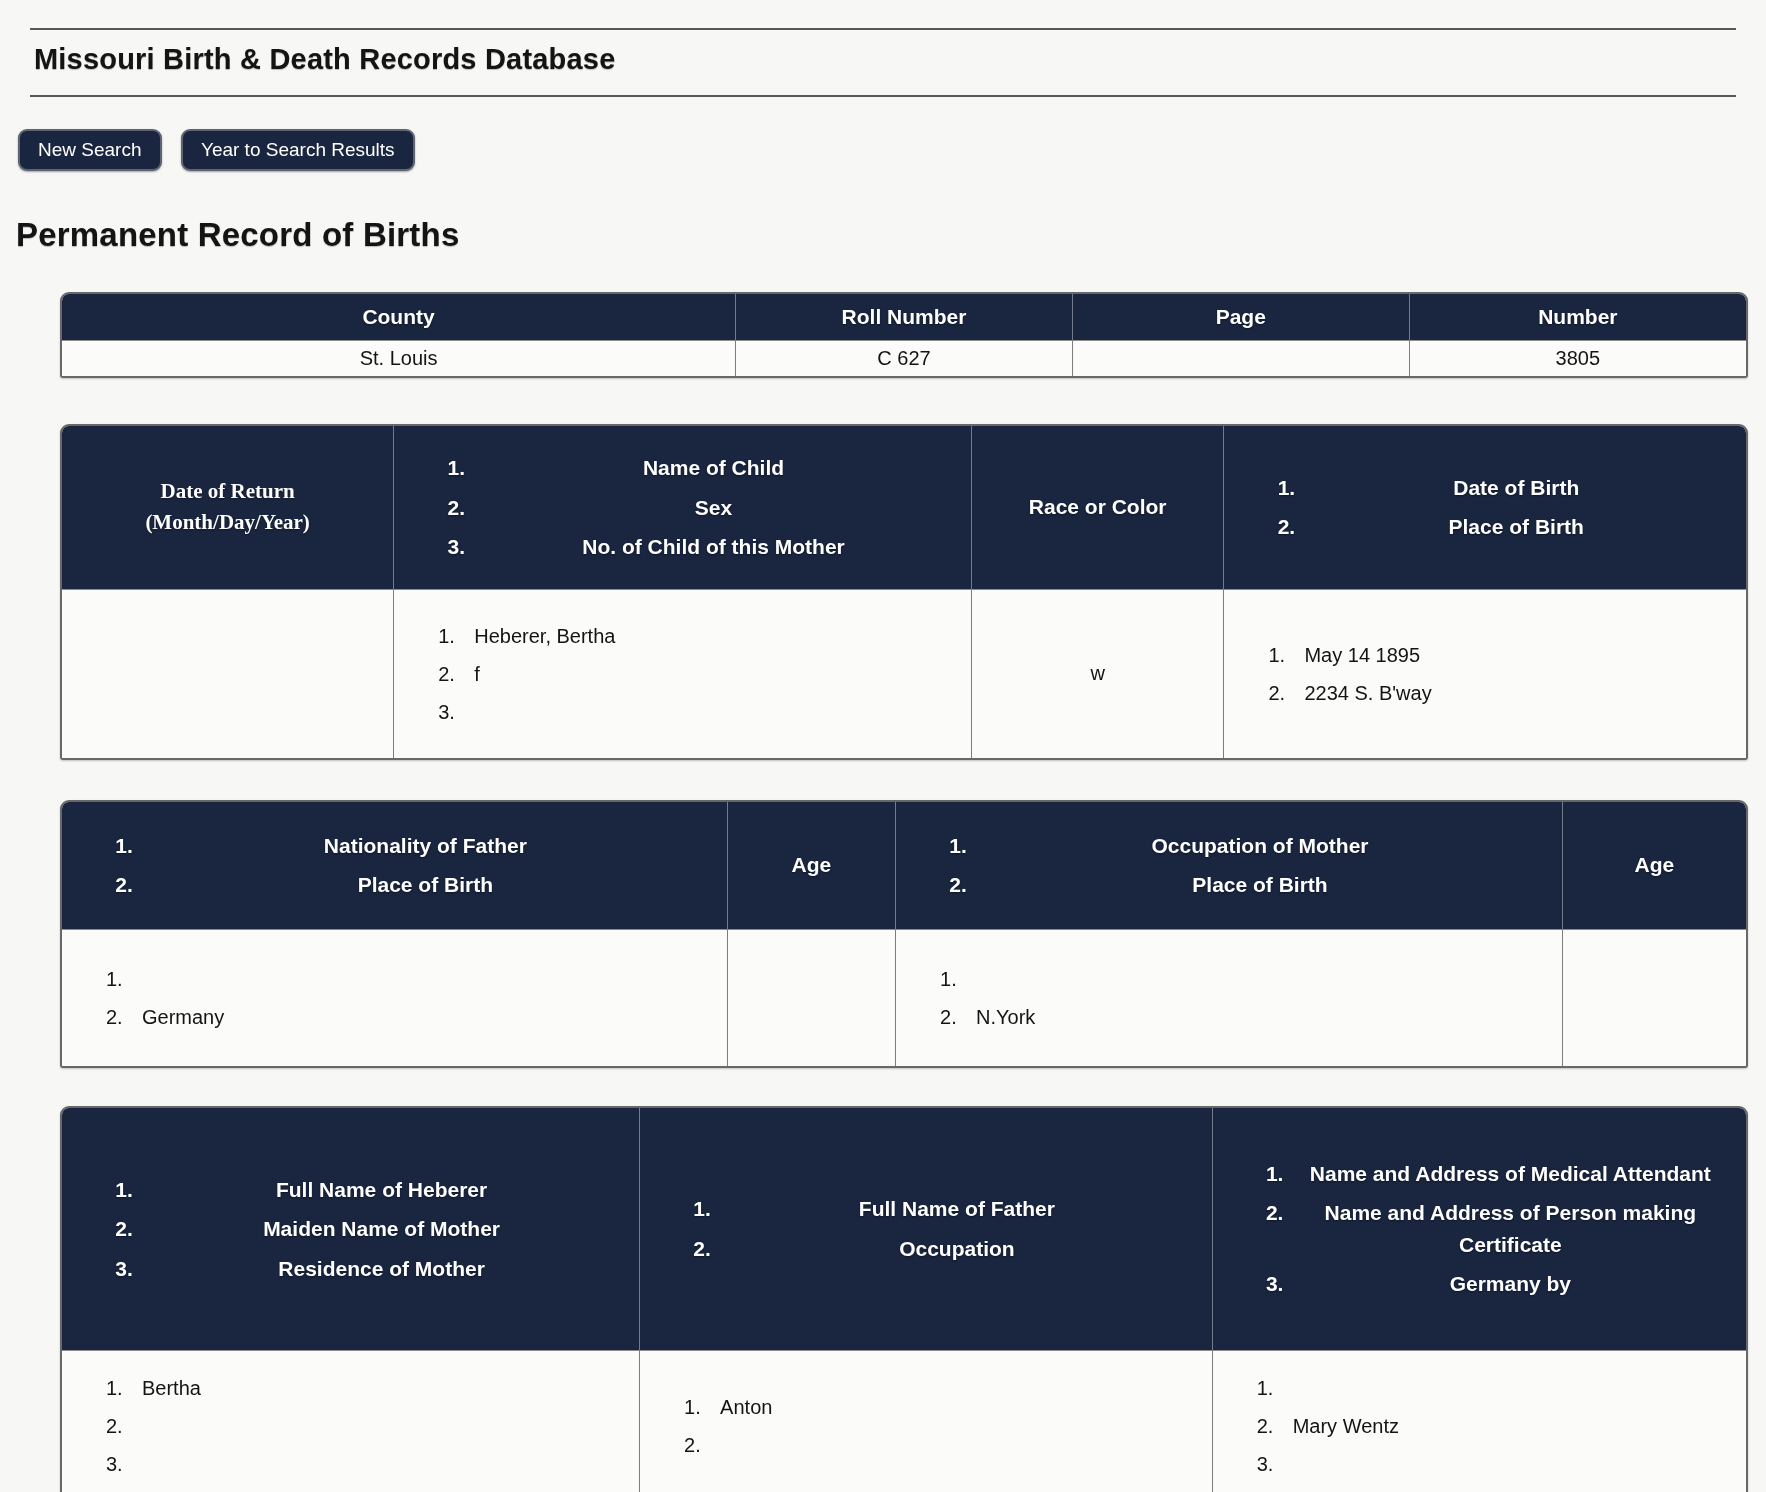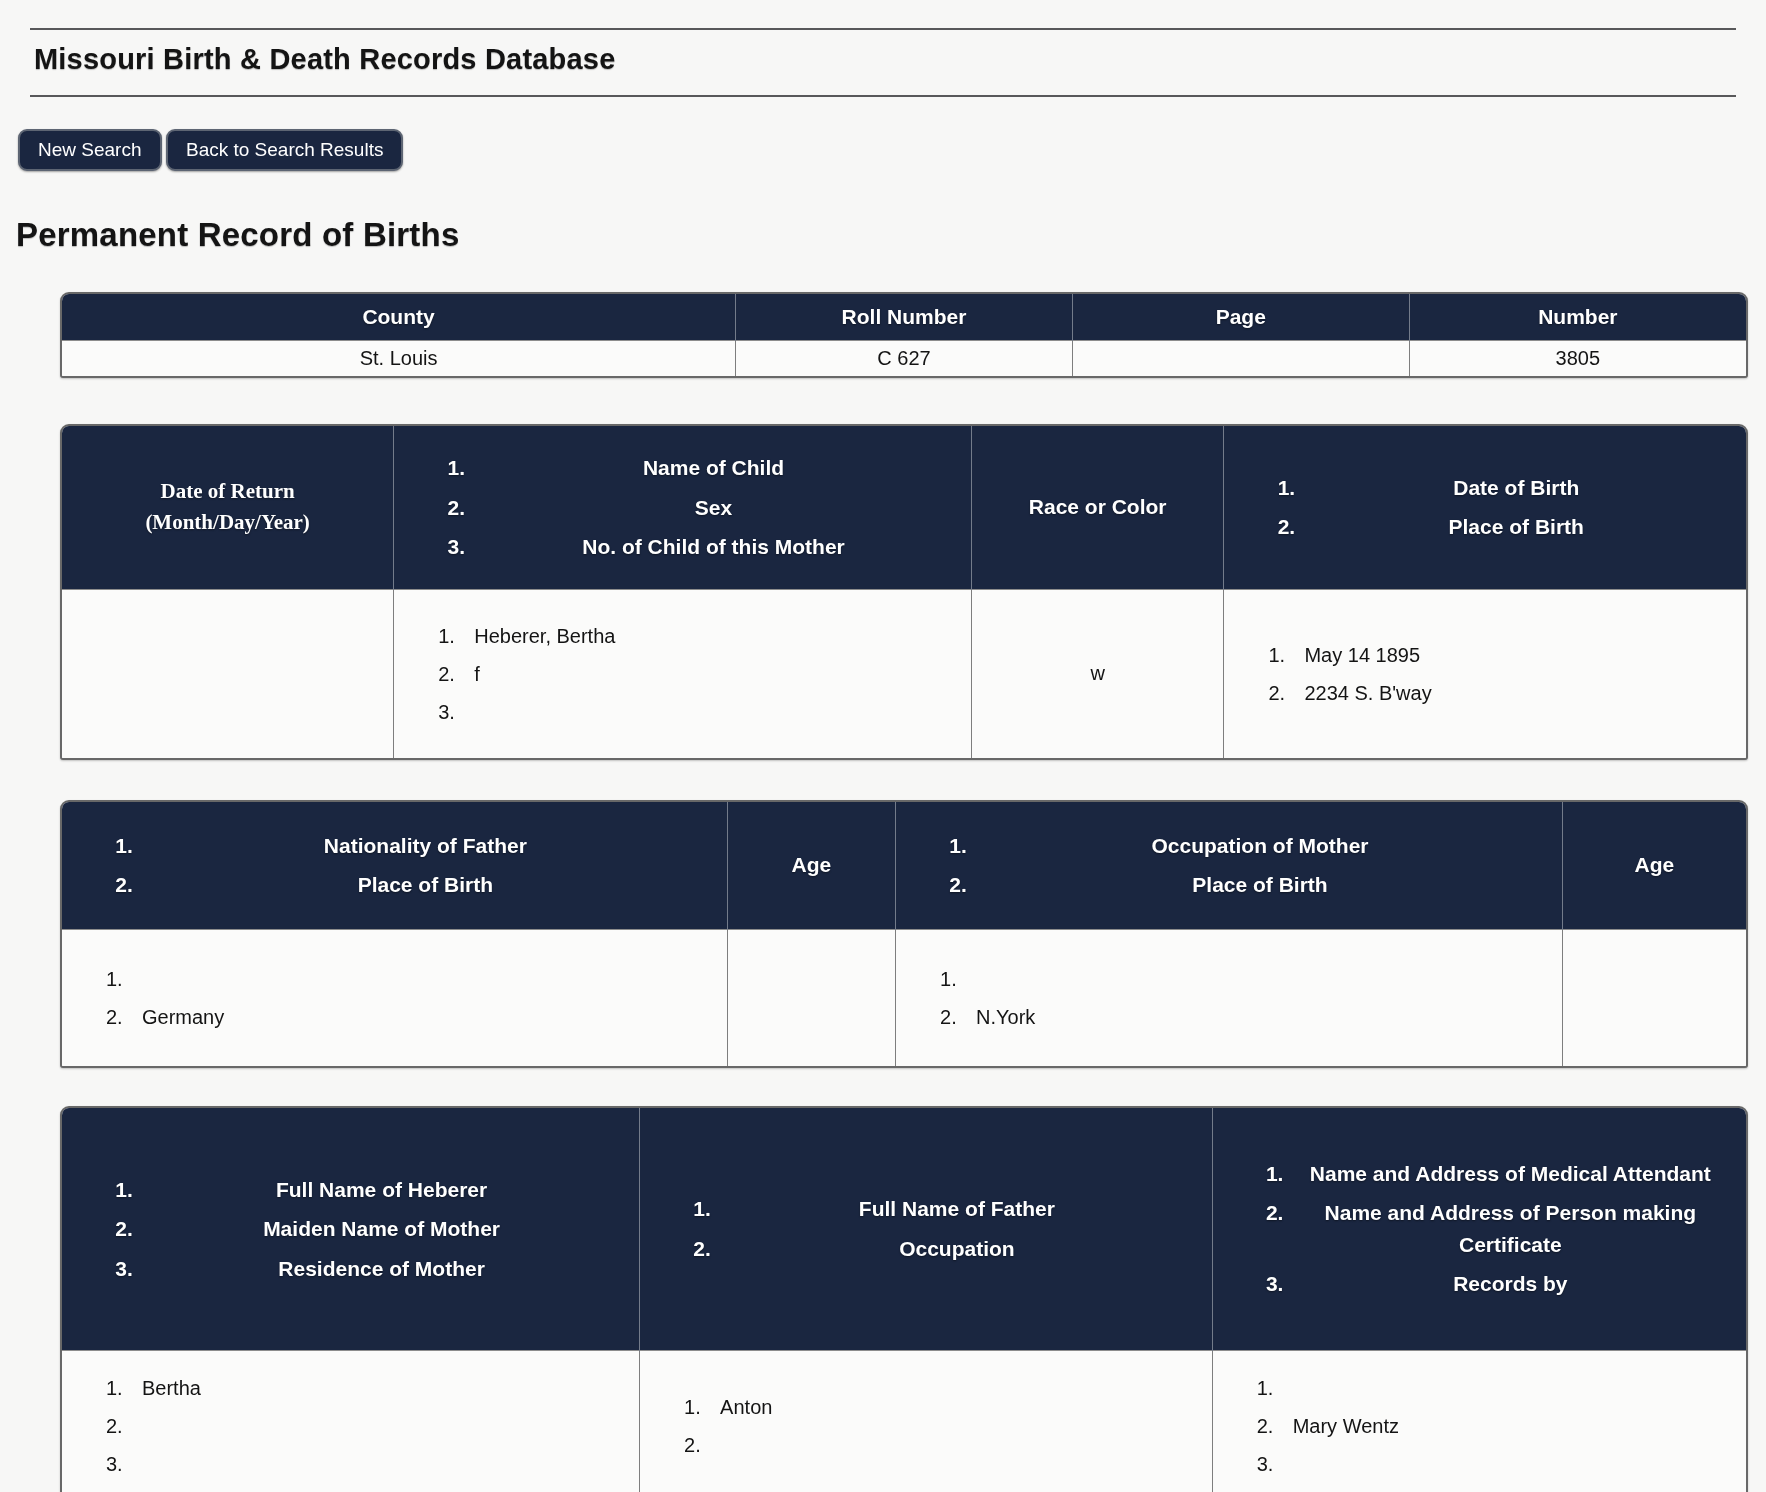--- a/index.html
+++ b/index.html
@@ -35,20 +35,21 @@
   .btn-row{margin:32px 4px 0 4px;}
   .btn{
     display:inline-block;
     background:var(--header-bg);
     color:#fff;
     font-family:inherit;
     font-size:19px;
     padding:8px 18px;
     border:2px solid #5d6573;
     border-radius:9px;
+    margin-right:15px;
     box-shadow:0 1px 2px rgba(0,0,0,0.35);
     cursor:pointer;
   }
   
   .section-heading{
     font-size:33px;
     font-weight:700;
     margin:45px 0 38px 2px;
     text-shadow:0 1px 1px rgba(0,0,0,0.25);
     letter-spacing:.2px;
@@ -101,21 +102,21 @@
   .t4 th{height:243px;}
   .t4 td{height:151px;}
 </style>
 </head>
 <body>
 
 <h1 class="page-title">Missouri Birth &amp; Death Records Database</h1>
 
 <div class="btn-row">
   <button class="btn">New Search</button>
-  <button class="btn">Back to Search Results</button>
+  <button class="btn">Year to Search Results</button>
 </div>
 
 <h2 class="section-heading">Permanent Record of Births</h2>
 
 <div class="twrap t1">
   <table>
     <colgroup>
         <col style="width:40%">
         <col style="width:20%">
         <col style="width:20%">
@@ -308,21 +309,21 @@
             <div class="li">
               <span class="n">1.</span>
               <span class="t">Name and Address of Medical Attendant</span>
             </div>
             <div class="li">
               <span class="n">2.</span>
               <span class="t">Name and Address of Person making Certificate</span>
             </div>
             <div class="li">
               <span class="n">3.</span>
-              <span class="t">Records by</span>
+              <span class="t">Germany by</span>
             </div>
           </th>
     </tr>
     <tr>
       <td class="list-cell">
             <div class="li">
               <span class="n">1.</span>
               <span class="t">Bertha</span>
             </div>
             <div class="li">

